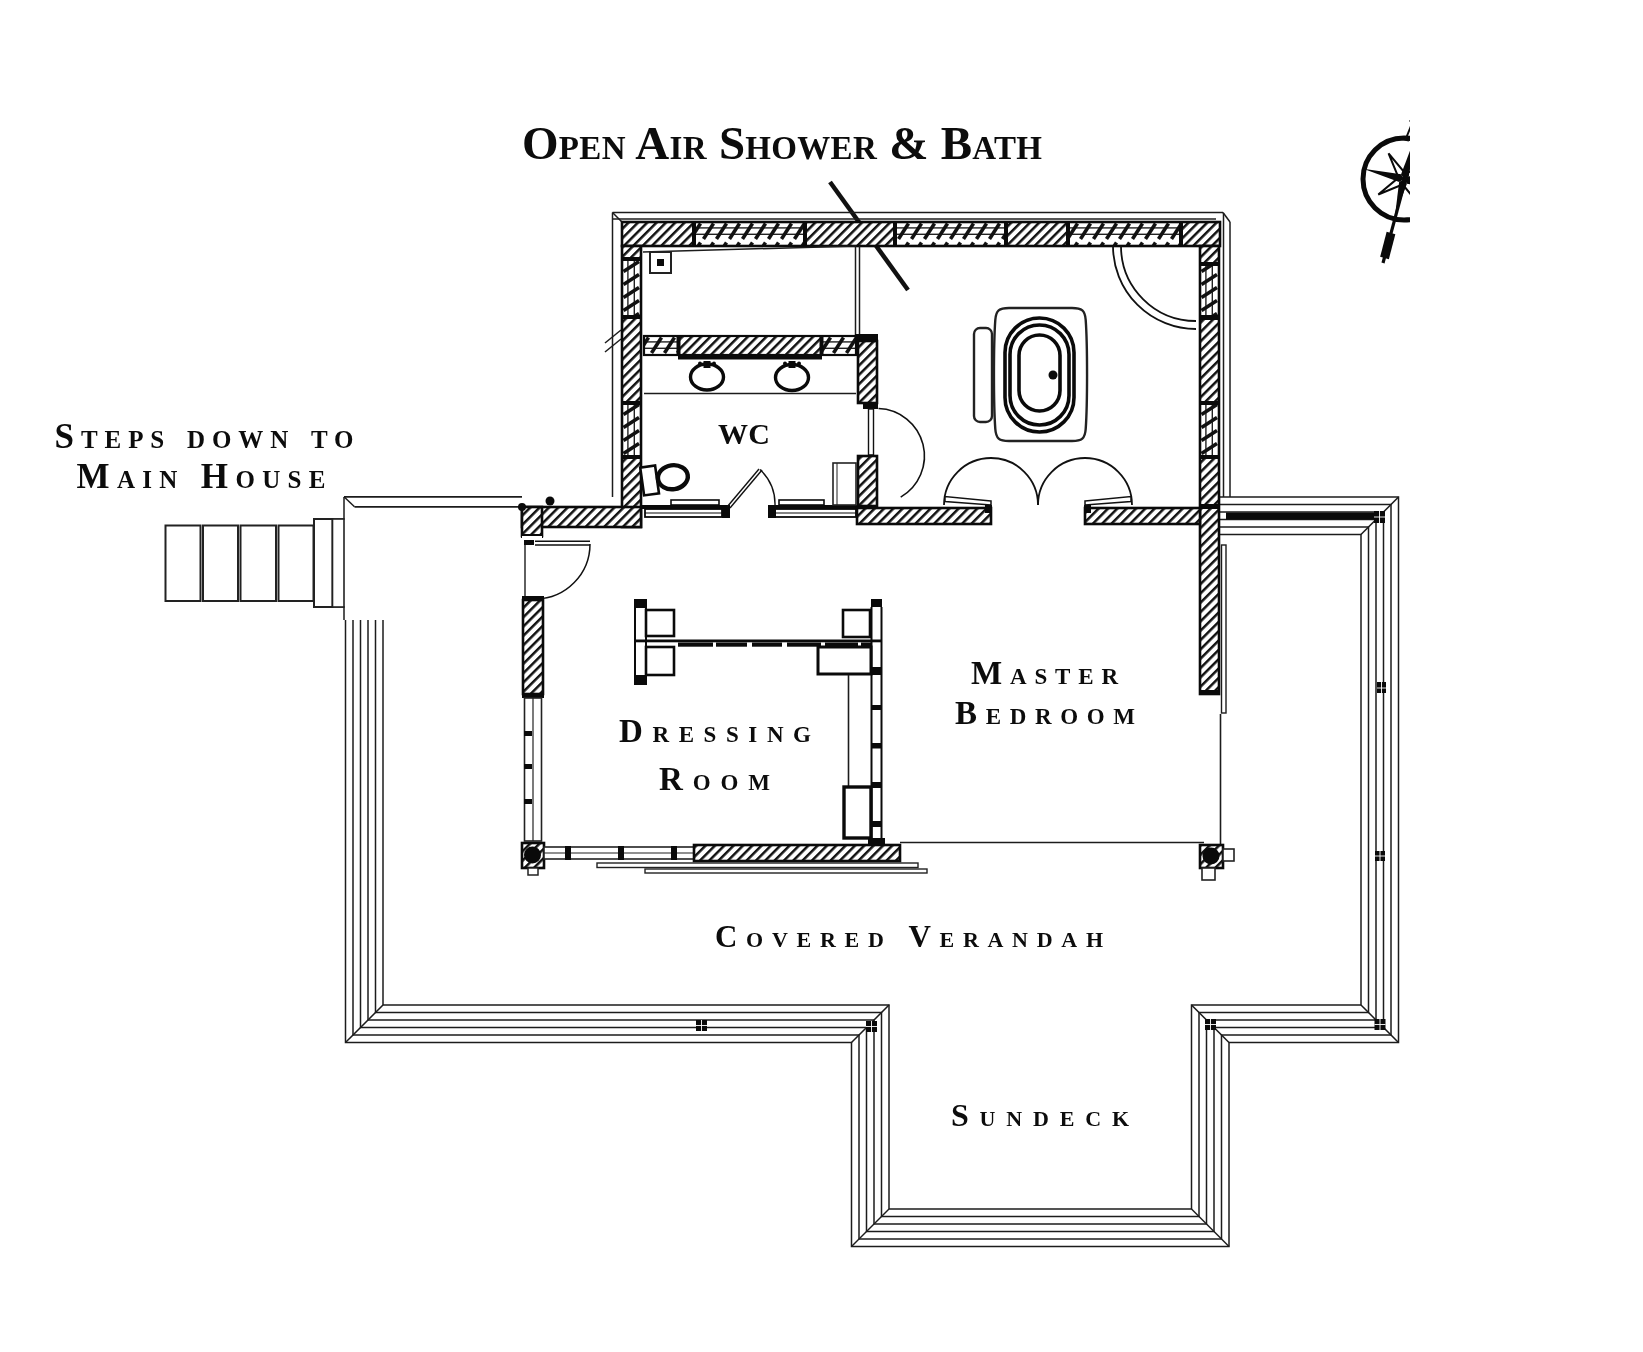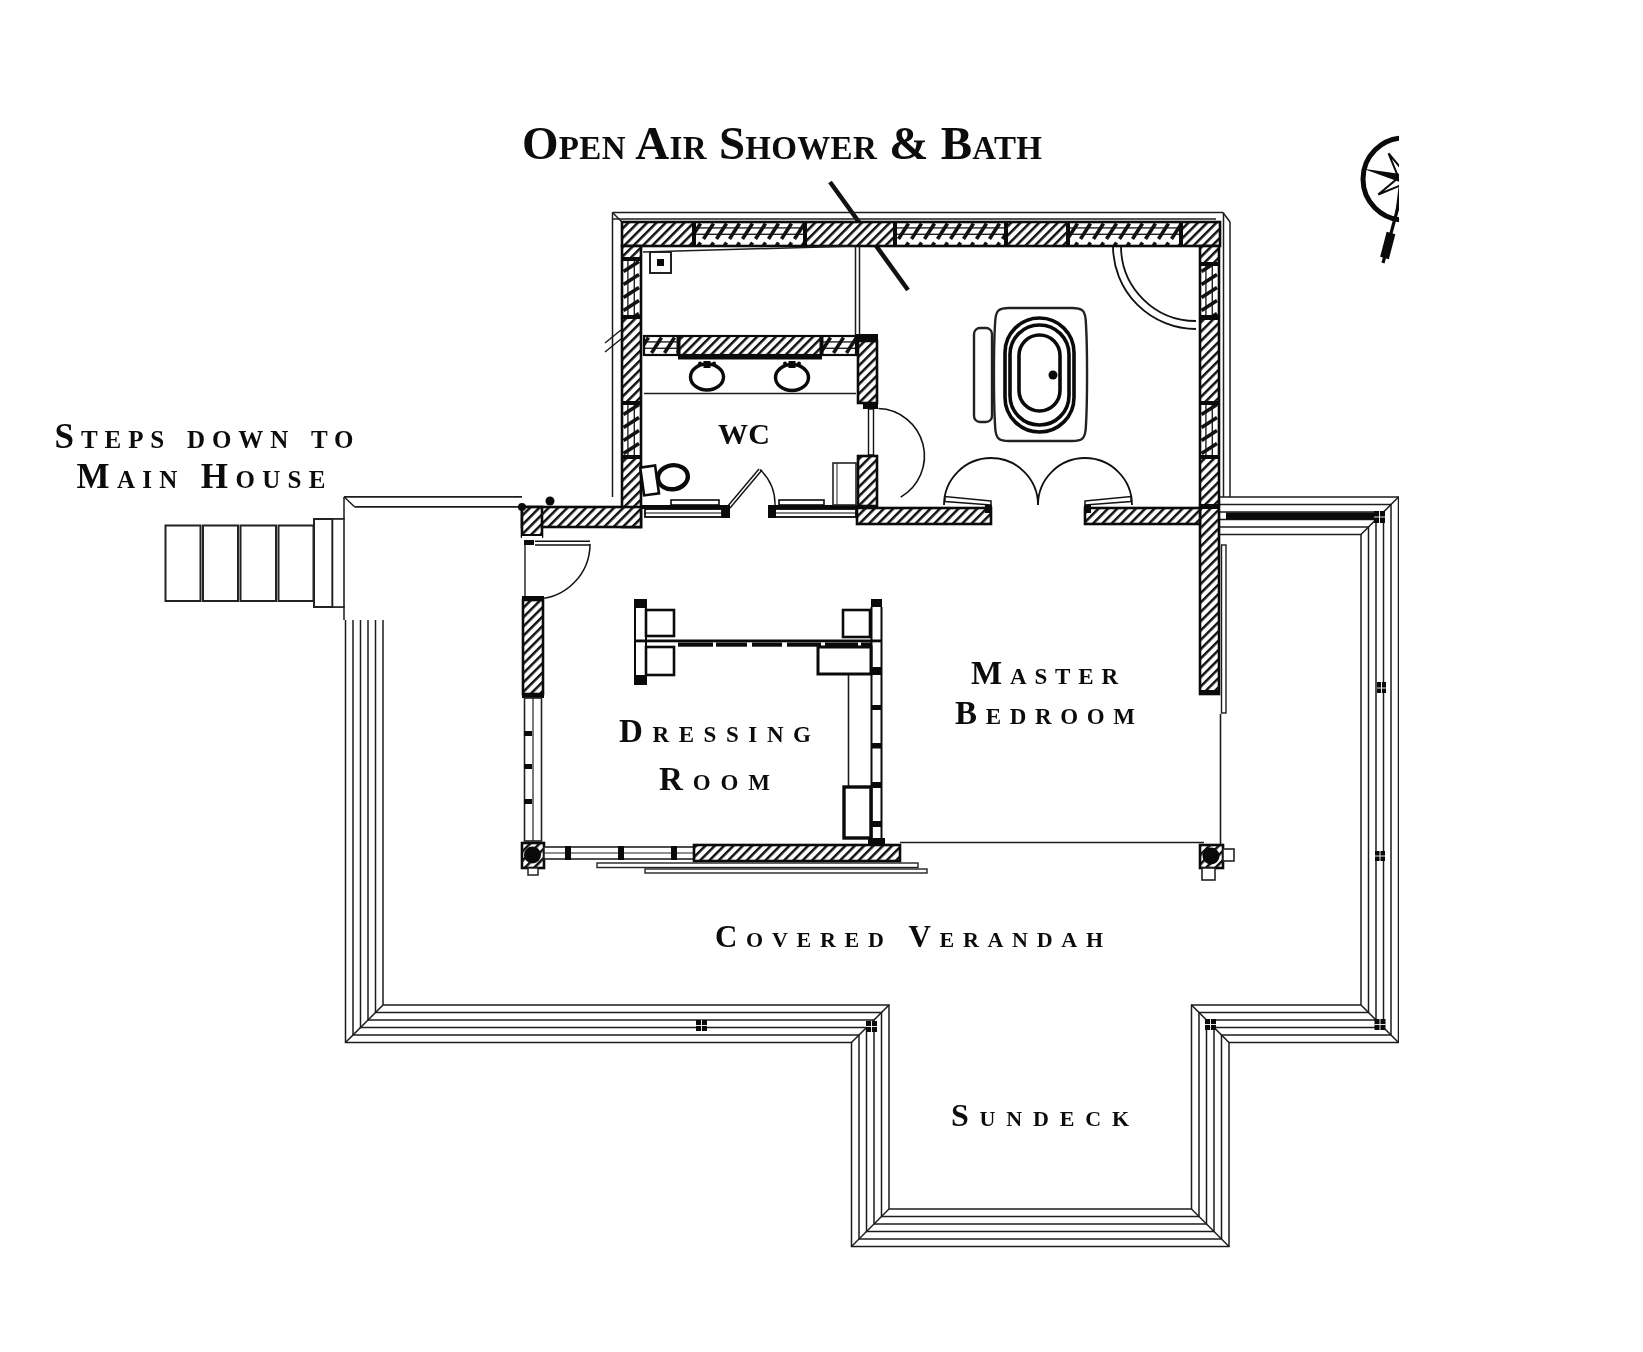--- a/index.html
+++ b/index.html
@@ -1,16 +1,16 @@
 <!DOCTYPE html>
 <html><head>
 <meta charset="utf-8">
 <style>
 html,body{margin:0;padding:0;background:#fff;}
-.wrap{position:relative;width:1399px;height:1352px;background:#fff;overflow:hidden;}
+.wrap{position:relative;width:1399px;height:1352px;background:#fff;overflow:hidden;padding-left:11px;}
 svg{position:absolute;left:0;top:0;}
 text{font-family:"Liberation Serif",serif;font-weight:bold;fill:#0c0c0c;}
 .sc{font-variant:small-caps;}
 </style>
 </head>
 <body>
 <div class="wrap">
 <svg width="1643" height="1352" viewBox="0 0 1643 1352">
 <defs>
 <pattern id="hatch" width="6.6" height="6.6" patternUnits="userSpaceOnUse" patternTransform="rotate(-45)">

